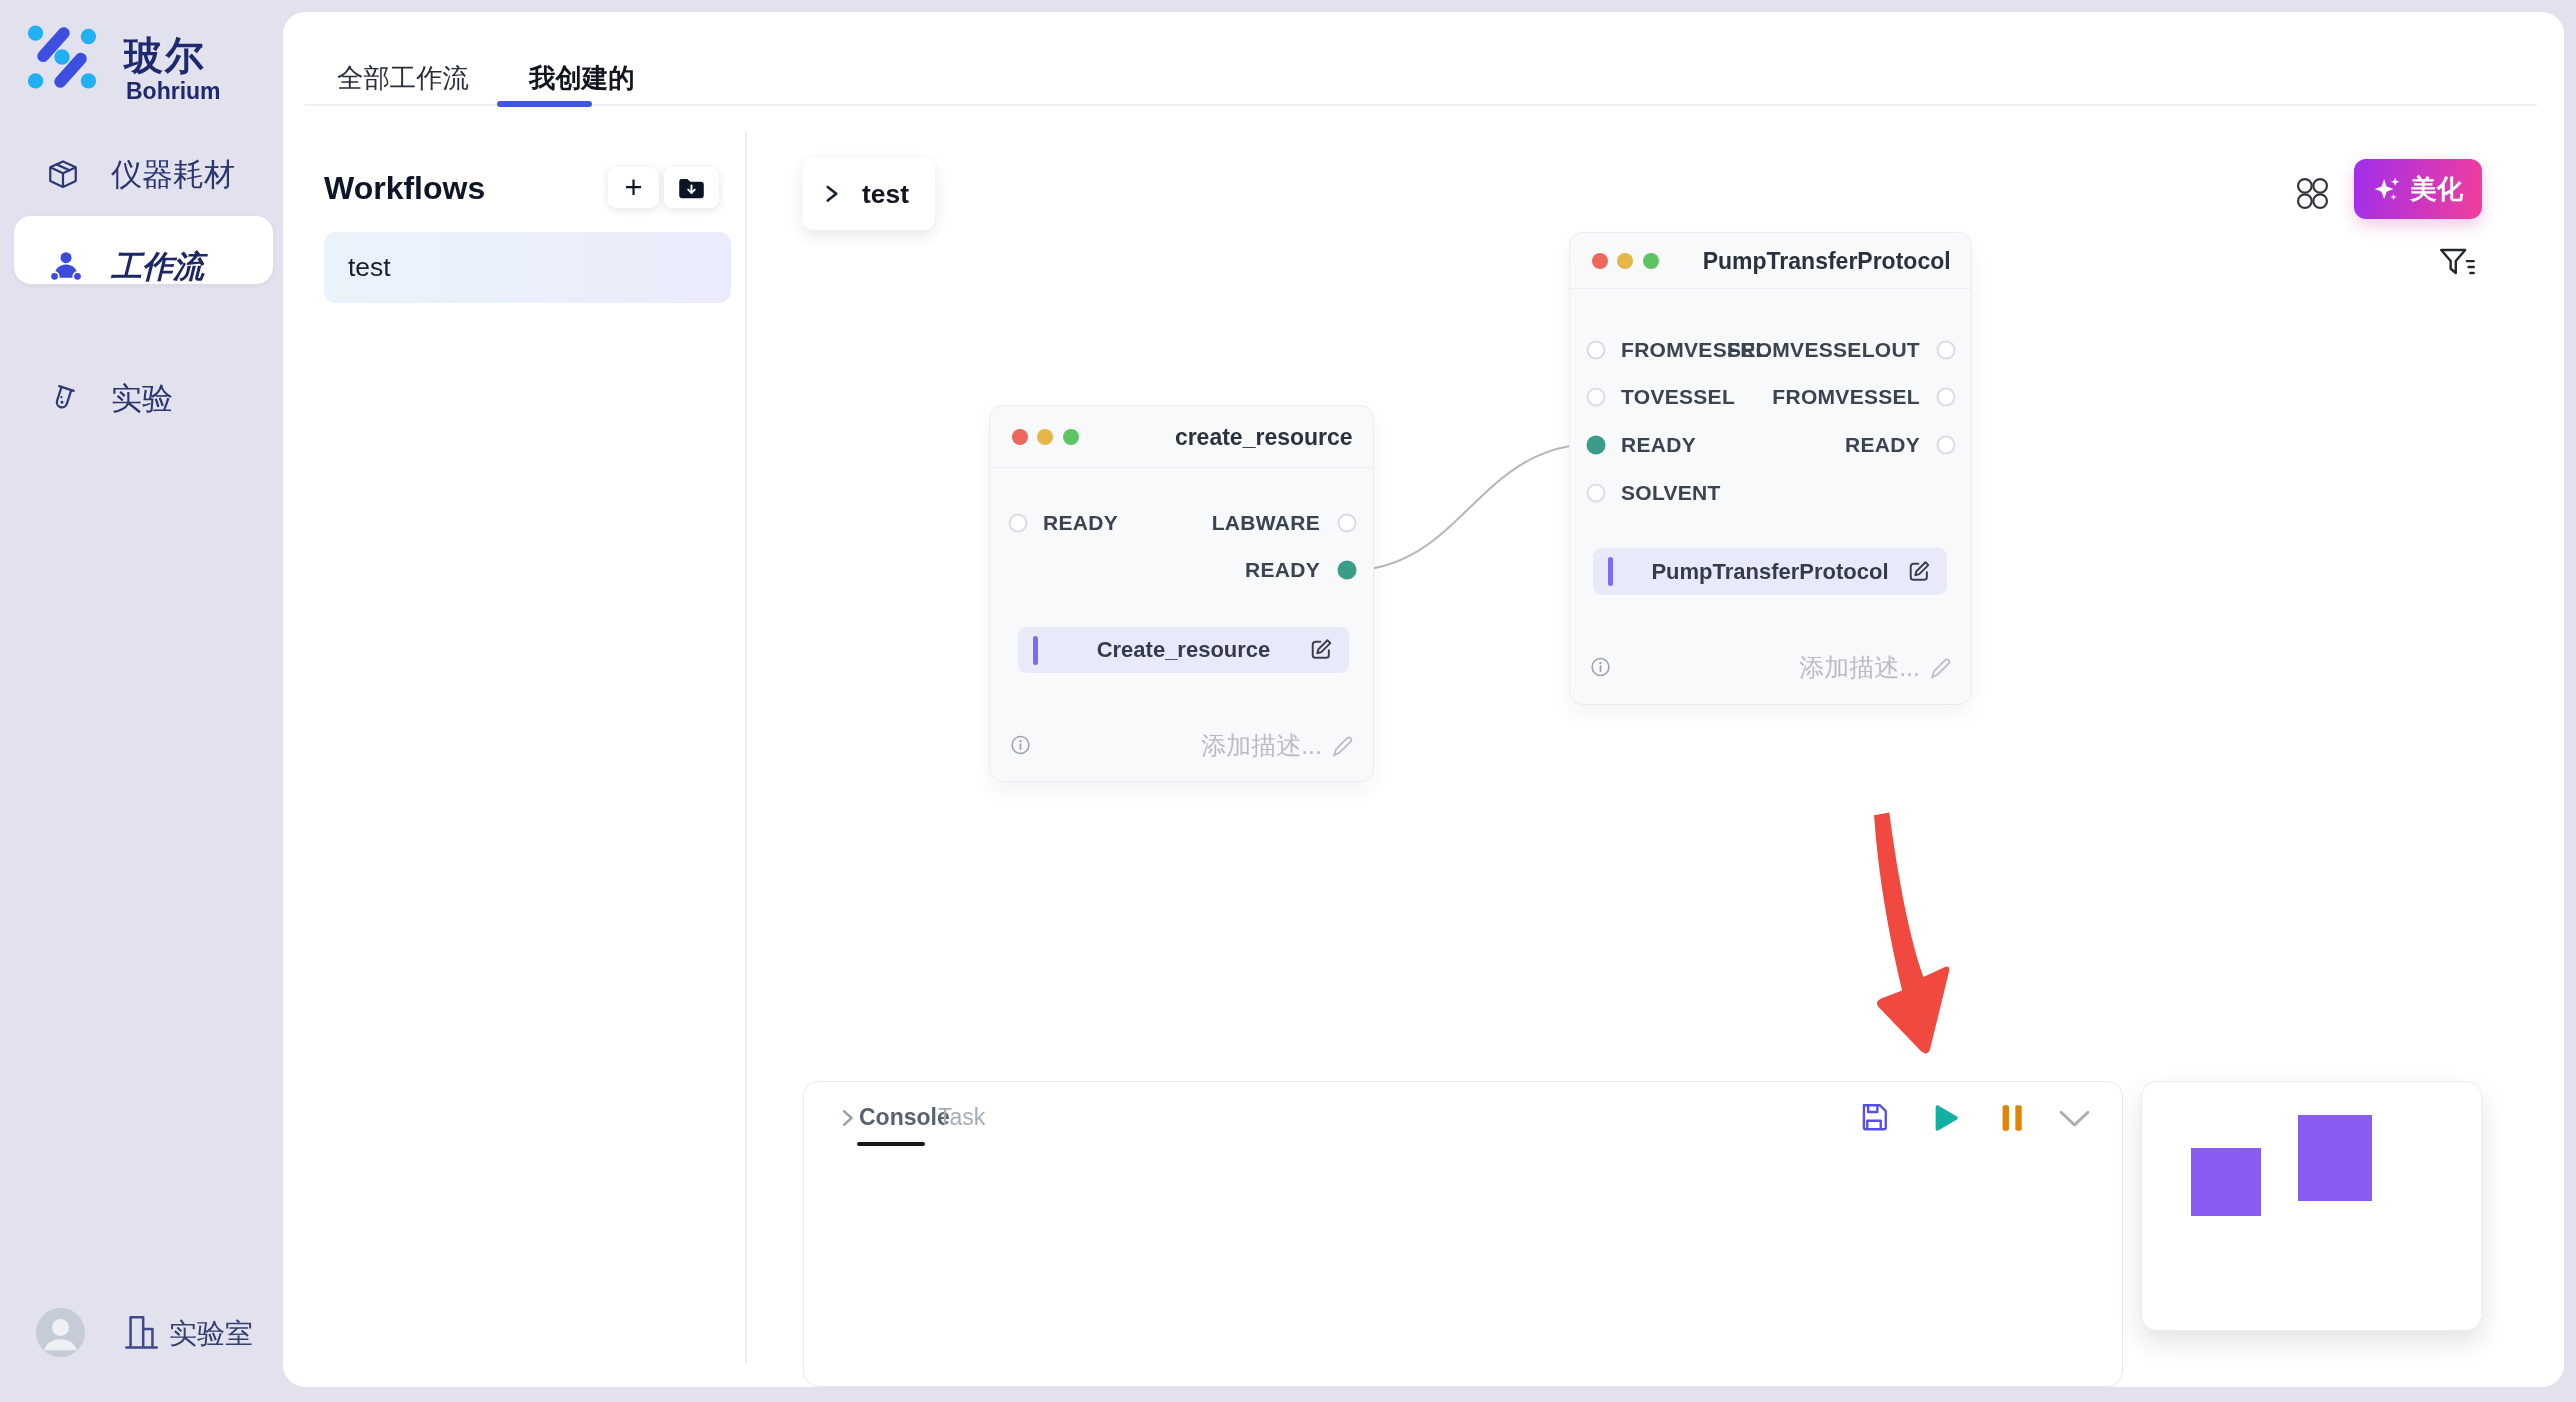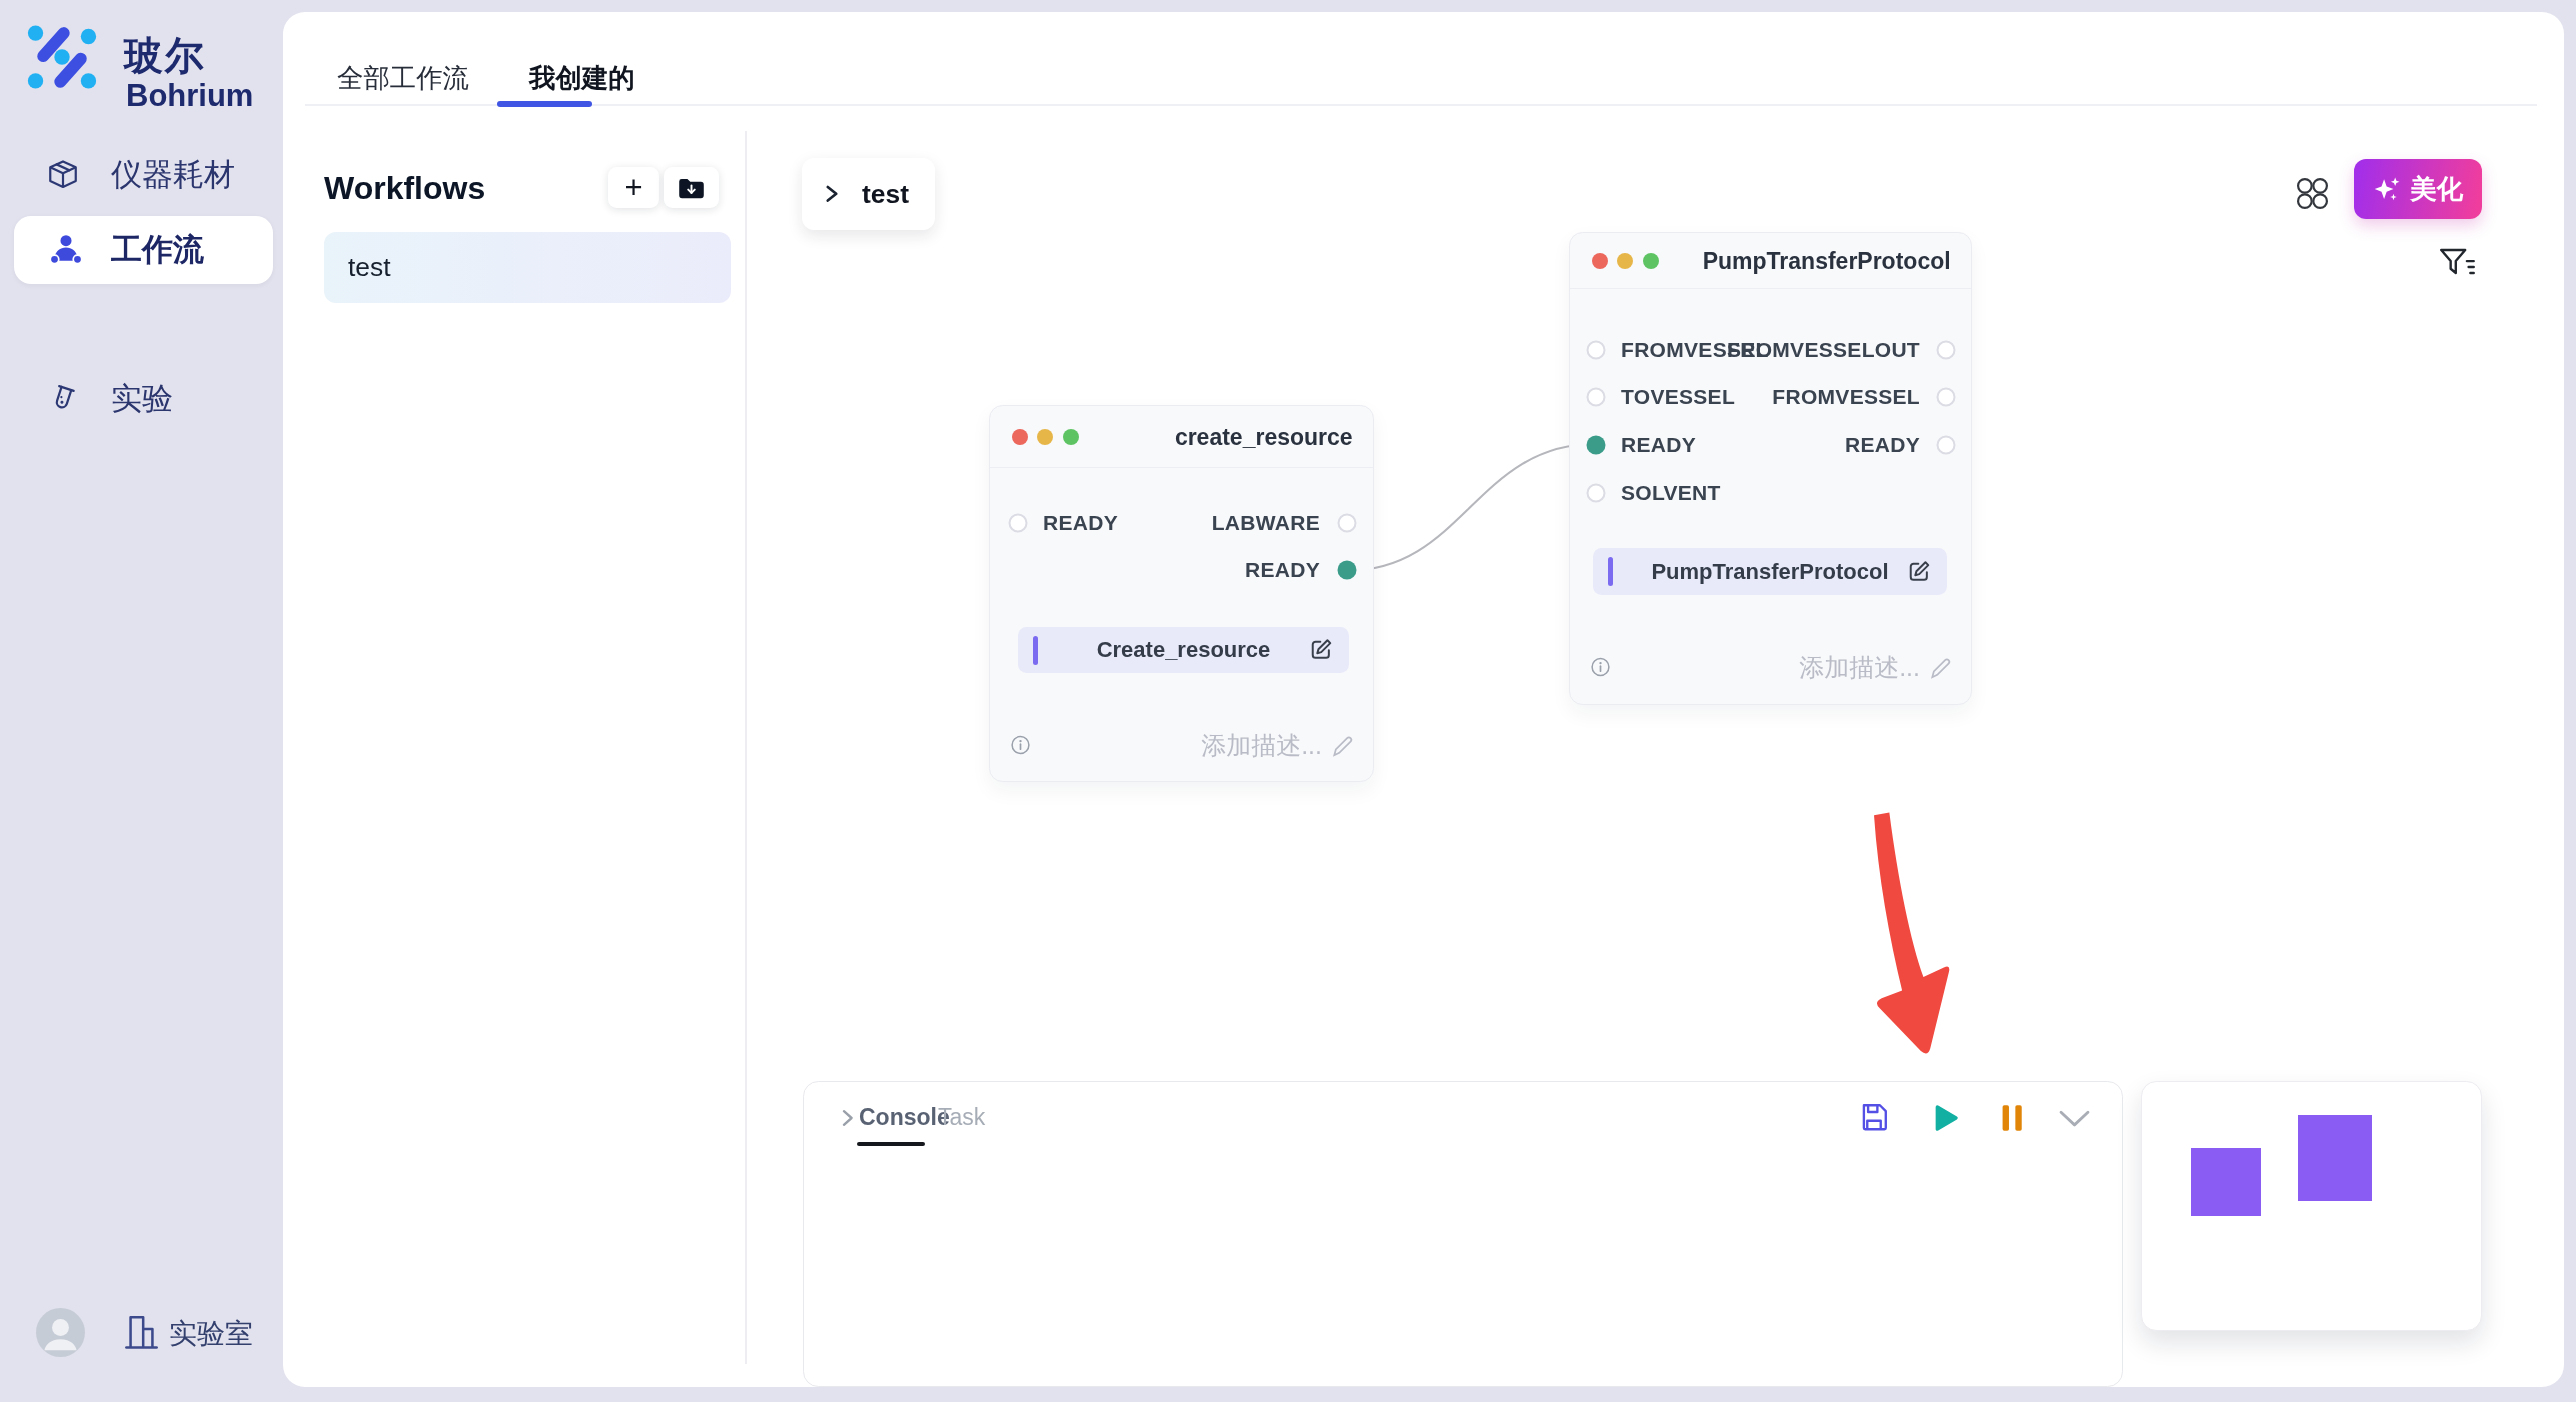--- a/index.html
+++ b/index.html
@@ -8,21 +8,21 @@
     background:#e2e2ee;
     font-family:"Liberation Sans","DejaVu Sans",sans-serif;
     -webkit-font-smoothing:antialiased;
   }
   .abs{position:absolute;}
   #stage{position:relative;width:2576px;height:1402px;}
 
   
   #sidebar{left:0;top:0;width:283px;height:1402px;}
   .logo-cn{left:124px;top:29px;font-size:39px;font-weight:700;color:#1e2a6e;letter-spacing:1.7px;}
-  .logo-en{left:126px;top:78px;font-size:31px;font-weight:700;color:#1e2a6e;}
+  .logo-en{left:126px;top:78px;font-size:23px;font-weight:700;color:#1e2a6e;}
   .nav-item{left:0;width:283px;height:68px;display:flex;align-items:center;}
   .nav-label{font-size:31px;color:#2b356e;font-weight:500;position:absolute;left:111px;}
   .nav-pill{left:13.6px;top:216px;width:259px;height:68px;background:#fff;border-radius:17px;box-shadow:0 1.7px 5.1px rgba(30,35,80,.05);}
   .nav-icon{position:absolute;left:46px;}
   .user-label{left:169px;top:1315px;font-size:28px;color:#33406e;font-weight:500;}
   .avatar{left:36px;top:1308px;width:49px;height:49px;border-radius:50%;background:#c6ccd6;overflow:hidden;}
 
   
   #main{left:283px;top:12px;width:2281px;height:1375px;background:#ffffff;border-radius:22px;}
 
@@ -317,21 +317,21 @@
           <path d="M20 4 L35 11 V27 L20 34 L5 27 V11 Z" fill="none" stroke="#2c3874" stroke-width="2.6" stroke-linejoin="round"></path>
           <path d="M5 11 L20 18 L35 11" fill="none" stroke="#2c3874" stroke-width="2.6" stroke-linejoin="round"></path>
           <line x1="20" y1="18" x2="20" y2="34" stroke="#2c3874" stroke-width="2.6"></line>
           <line x1="12.5" y1="7.5" x2="27.5" y2="14.5" stroke="#2c3874" stroke-width="2.6" stroke-linecap="round"></line>
         </svg>
       </span>
       <span class="nav-label">仪器耗材</span>
     </div>
 
     <div class="abs nav-pill"></div>
-    <div class="abs nav-item" style="top:216px;">
+    <div class="abs nav-item" style="top:233px;font-style:italic;">
       <span class="nav-icon" style="display:flex;left:48px;">
         <svg width="36" height="34" viewBox="0 0 42 40">
           <circle cx="21" cy="9" r="6.5" fill="#3e4adc"></circle>
           <path d="M21 17 c-8.5 0 -13.5 6 -13.5 13.5 0 1.5 1 2 2 2 h23 c1 0 2 -.5 2 -2 C34.5 23 29.5 17 21 17 z" fill="#3e4adc"></path>
           <circle cx="7.5" cy="31" r="5" fill="#3e4adc" stroke="#ffffff" stroke-width="2"></circle>
           <circle cx="34.5" cy="31" r="5" fill="#3e4adc" stroke="#ffffff" stroke-width="2"></circle>
         </svg>
       </span>
       <span class="nav-label" style="font-weight:700;color:#1d2766;">工作流</span>
     </div>

